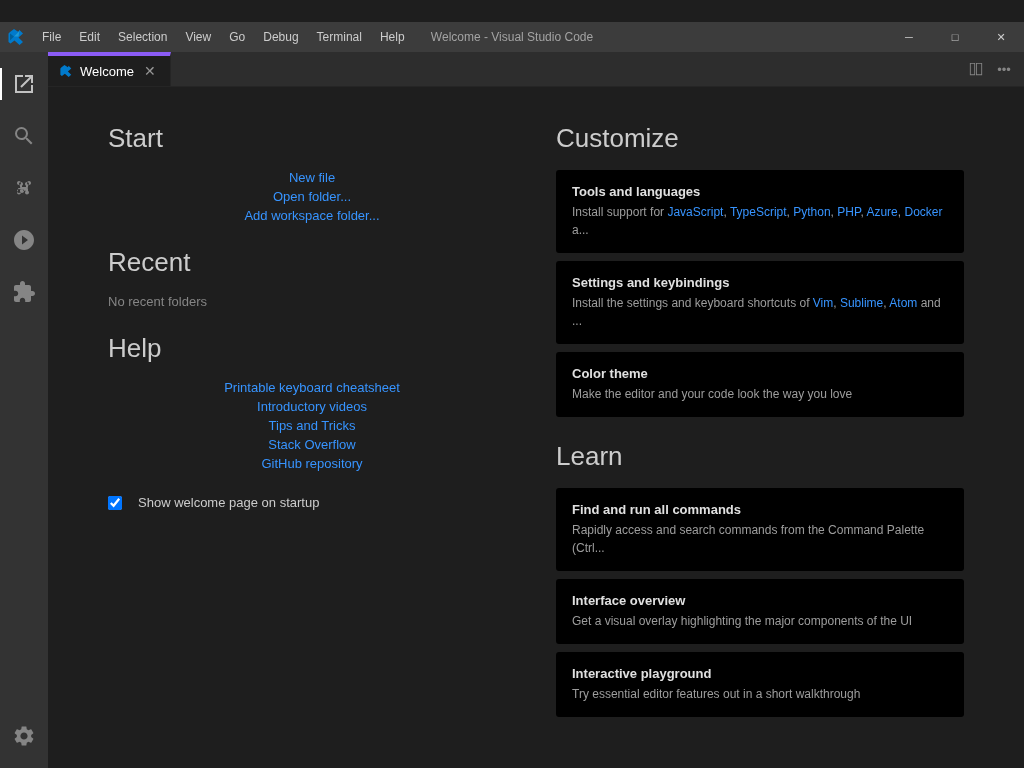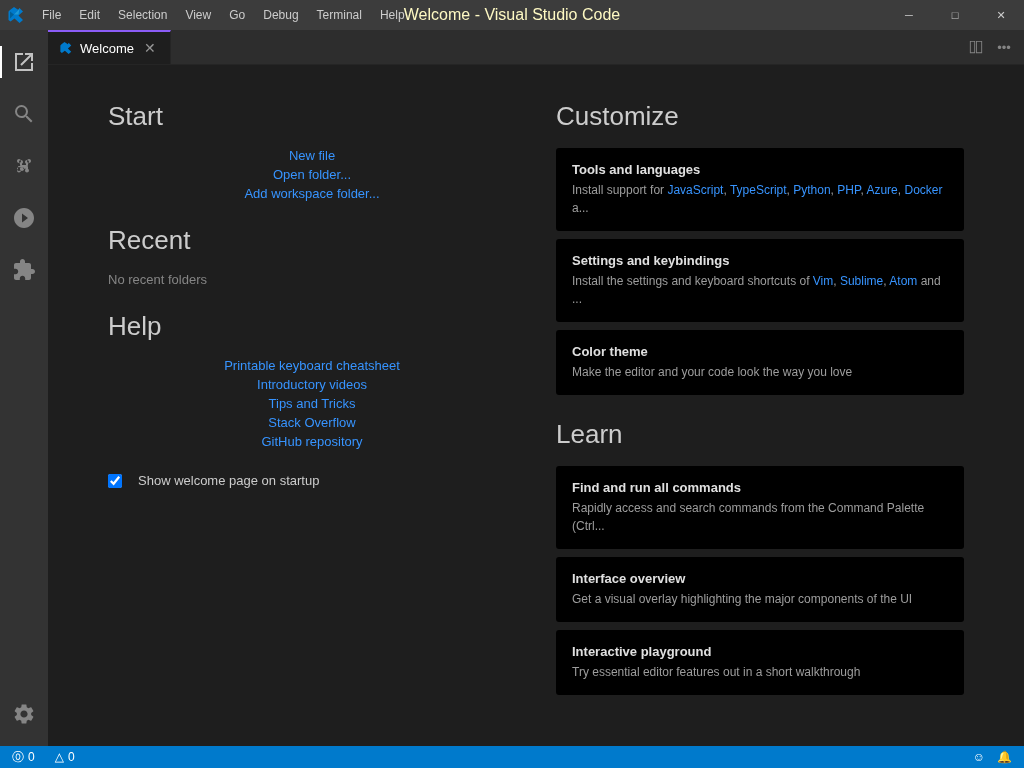--- a/index.html
+++ b/index.html
@@ -15,20 +15,21 @@
 
     
     #titlebar {
       background: #3c3c3c;
       height: 30px;
       display: flex;
       align-items: center;
       justify-content: space-between;
       padding: 0 0 0 8px;
       user-select: none;
+      margin-top: 22px;
     }
     #titlebar-left {
       display: flex;
       align-items: center;
       gap: 10px;
     }
     #vscode-logo {
       width: 16px;
       height: 16px;
     }
@@ -40,22 +41,22 @@
       padding: 4px 8px;
       color: #cccccc;
       font-size: 12px;
       cursor: pointer;
       border-radius: 3px;
     }
     #titlebar-center {
       position: absolute;
       left: 50%;
       transform: translateX(-50%);
-      font-size: 16px;
-      color: #fef9c3;
+      font-size: 12px;
+      color: #a3a3a3;
     }
     #titlebar-right {
       display: flex;
       align-items: center;
     }
     .window-btn {
       width: 46px;
       height: 30px;
       display: flex;
       align-items: center;
@@ -130,21 +131,21 @@
       gap: 8px;
       background: #2d2d2d;
       color: #969696;
       font-size: 13px;
       cursor: pointer;
       border-right: 1px solid #252525;
     }
     .tab.active {
       background: #1e1e1e;
       color: #ffffff;
-      border-top: 2px solid #8b5cf6;
+      border-top: 4px solid #8b5cf6;
     }
     .tab-close {
       width: 16px;
       height: 16px;
       display: flex;
       align-items: center;
       justify-content: center;
       border-radius: 3px;
       font-size: 14px;
       color: #969696;

